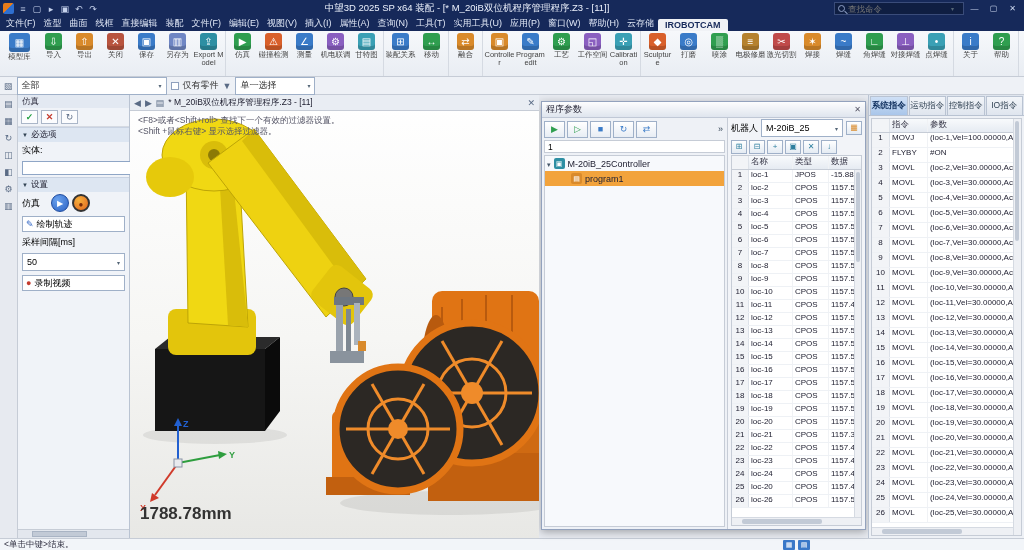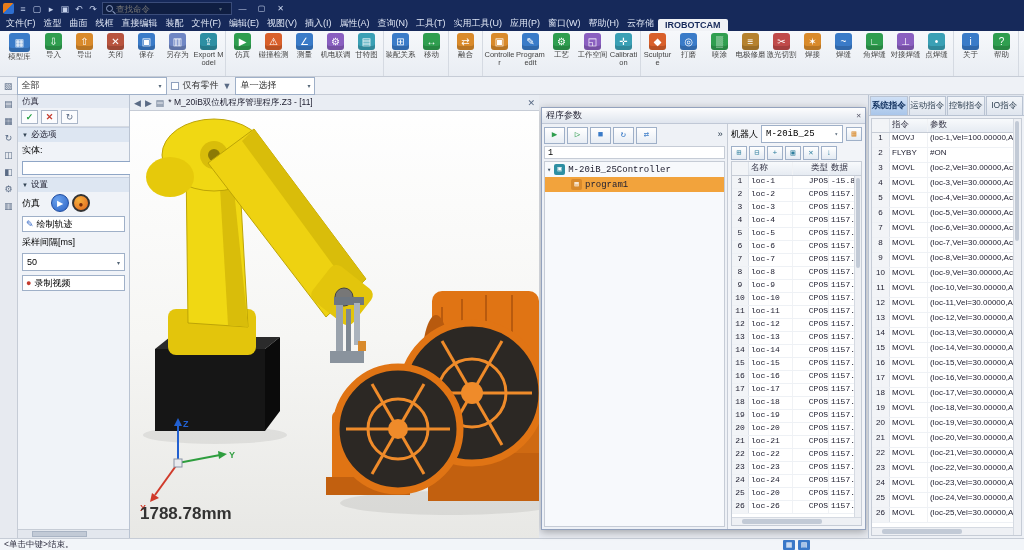--- a/index.html
+++ b/index.html
@@ -68,21 +68,21 @@
 
 
 .viewport{flex:1;position:relative;overflow:hidden;background:linear-gradient(180deg,#ffffff 0%,#f6f6f4 55%,#e8e8e5 100%);}
 .vp-tabbar{height:16px;background:#e9edf3;border-bottom:1px solid #c6ccd6;display:flex;align-items:center;font-size:8.5px;color:#345;gap:4px;padding:0 4px;}
 .vp-title{flex:1;white-space:nowrap;overflow:hidden;color:#223;}
 .vp-hints{position:absolute;top:20px;left:8px;font-size:8.5px;color:#556;line-height:11px;z-index:2;}
 .vp-measure{position:absolute;left:10px;bottom:14px;font-size:17px;font-weight:bold;color:#333;z-index:2;}
 .scene{position:absolute;top:16px;left:0;}
 
 
-.progpanel{width:325px;margin:12px 2px 8px 2px;border:1px solid #93a2bd;background:#f2f4f8;box-shadow:0 2px 8px rgba(0,0,0,.3);display:flex;flex-direction:column;font-size:9px;flex:none;font-family:Liberation Mono, monospace;}
+.progpanel{width:325px;margin:6px 2px 8px 2px;border:1px solid #93a2bd;background:#f2f4f8;box-shadow:0 2px 8px rgba(0,0,0,.3);display:flex;flex-direction:column;font-size:9px;flex:none;}
 .pp-title{height:16px;background:linear-gradient(#fdfdfe,#dfe5ee);border-bottom:1px solid #c0c8d6;display:flex;align-items:center;padding:0 4px;color:#223;}
 .pp-title .x{margin-left:auto;color:#556;font-size:8px;}
 .pp-body{flex:1;display:flex;overflow:hidden;}
 .pp-left{width:186px;border-right:1px solid #c6ccd6;display:flex;flex-direction:column;background:#eef1f6;}
 .pp-toolbar{height:22px;display:flex;align-items:center;gap:2px;padding:0 2px;}
 .pp-pb{width:21px;height:17px;border:1px solid #9fb0c8;background:linear-gradient(#fff,#e8edf4);text-align:center;line-height:15px;font-size:9px;}
 .pp-expand{margin-left:auto;color:#345;font-size:9px;padding-right:2px;}
 .pp-lineRow{height:13px;background:#fff;border:1px solid #c6ccd6;margin:0 2px;padding:0 3px;font-size:8.5px;line-height:12px;}
 .pp-tree{flex:1;background:#f7f9fc;border:1px solid #c6ccd6;margin:2px;overflow:hidden;}
 .tree-row{display:flex;align-items:center;gap:3px;height:15px;padding:0 2px;color:#223;white-space:nowrap;}
@@ -93,21 +93,21 @@
 .pp-robot-row{height:20px;display:flex;align-items:center;gap:3px;padding:0 3px;}
 .pp-ricons{height:17px;display:flex;gap:2px;padding:0 3px;align-items:center;}
 .pp-ricon{width:16px;height:14px;border:1px solid #9fb0c8;background:linear-gradient(#fff,#e4ebf3);color:#2e7f9e;font-size:8px;text-align:center;line-height:12px;}
 .ptable{flex:1;margin:0 3px 3px;border:1px solid #c6ccd6;background:#fff;overflow:hidden;display:flex;flex-direction:column;}
 .pt-head{display:flex;height:14px;background:linear-gradient(#f8fafc,#e6ebf2);border-bottom:1px solid #c6ccd6;font-size:8.5px;color:#334;flex:none;}
 .pt-bodywrap{flex:1;display:flex;overflow:hidden;}
 .pt-rows{flex:1;overflow:hidden;}
 .pt-row{display:flex;height:13px;border-bottom:1px solid #eef1f5;font-size:8px;color:#223;}
 .c-num{width:17px;background:#f2f4f7;border-right:1px solid #dde2e9;text-align:center;flex:none;overflow:hidden;}
 .c-name{width:44px;padding-left:2px;border-right:1px solid #f0f2f5;flex:none;overflow:hidden;}
-.c-type{width:36px;padding-left:2px;border-right:1px solid #f0f2f5;flex:none;overflow:hidden;text-align:right;}
+.c-type{width:36px;padding-left:2px;border-right:1px solid #f0f2f5;flex:none;overflow:hidden;}
 .c-data{flex:1;padding-left:2px;overflow:hidden;white-space:nowrap;}
 .vscroll{width:7px;background:#eef0f4;border-left:1px solid #d5dae2;position:relative;flex:none;}
 .vscroll .thumb{position:absolute;left:1px;top:2px;width:4px;height:90px;background:#c2cad6;border-radius:2px;}
 .hscroll{height:8px;background:#eef0f4;border-top:1px solid #d5dae2;position:relative;flex:none;}
 .hscroll .thumb{position:absolute;top:1px;left:10px;width:80px;height:5px;background:#c2cad6;border-radius:2px;}
 
 
 .rightpanel{width:156px;border-left:1px solid #b9c3d2;background:#eef1f6;display:flex;flex-direction:column;font-size:9px;flex:none;}
 .rp-tabs{height:21px;display:flex;align-items:flex-end;gap:1px;padding:3px 1px 0;background:#dfe5ee;border-bottom:1px solid #b9c3d2;}
 .rp-tab{flex:1;height:19px;background:linear-gradient(#f2f5f9,#dfe5ee);border:1px solid #b9c3d2;border-bottom:none;font-size:8.5px;text-align:center;line-height:16px;color:#345;white-space:nowrap;overflow:hidden;}
@@ -131,20 +131,21 @@
 <div class="titlebar">
   <span class="logo"></span>
   <span class="menu-items">
       <span class="qa-icon">≡</span>
       <span class="qa-icon">▢</span>
       <span class="qa-icon">▸</span>
       <span class="qa-icon">▣</span>
       <span class="qa-icon">↶</span>
       <span class="qa-icon">↷</span>
     </span>
+  <span class="title-text">中望3D 2025 SP x64    装配 - [* M_20iB双位机程序管理程序.Z3 - [11]]</span>
   <span class="search-box">
     <span class="mag"></span>
     <input placeholder="查找命令" style="">
     <span class="caret">▾</span>
   </span>
   <span class="win-btn">—</span>
   <span class="win-btn">▢</span>
   <span class="win-btn">✕</span>
 </div>
 
@@ -409,20 +410,24 @@
   </div>
 
   <div class="viewport">
     <div class="vp-tabbar">
       <span class="fb-icon">◀</span>
       <span class="fb-icon">▶</span>
       <span class="fb-icon">▤</span>
       <span class="vp-title">* M_20iB双位机程序管理程序.Z3 - [11]</span>
       <span class="fb-icon">✕</span>
     </div>
+    <div class="vp-hints">
+      <div>&lt;F8&gt;或者&lt;Shift+roll&gt; 查找下一个有效的过滤器设置。</div>
+      <div>&lt;Shift +鼠标右键&gt; 显示选择过滤器。</div>
+    </div>
     <svg class="scene" width="409" height="427" viewBox="0 0 409 427">
 
       <ellipse cx="320" cy="392" rx="110" ry="12" fill="rgba(0,0,0,0.07)"></ellipse>
       <ellipse cx="85" cy="324" rx="72" ry="9" fill="rgba(0,0,0,0.07)"></ellipse>
 
       <g>
         <rect x="298" y="336" width="111" height="54" fill="#c2600f"></rect>
         <rect x="302" y="180" width="107" height="162" rx="10" fill="#e07414"></rect>
         <rect x="302" y="252" width="107" height="90" fill="#cf6a12"></rect>
         <line x1="312" y1="196" x2="312" y2="336" stroke="#b85a0e" stroke-width="2"></line>

